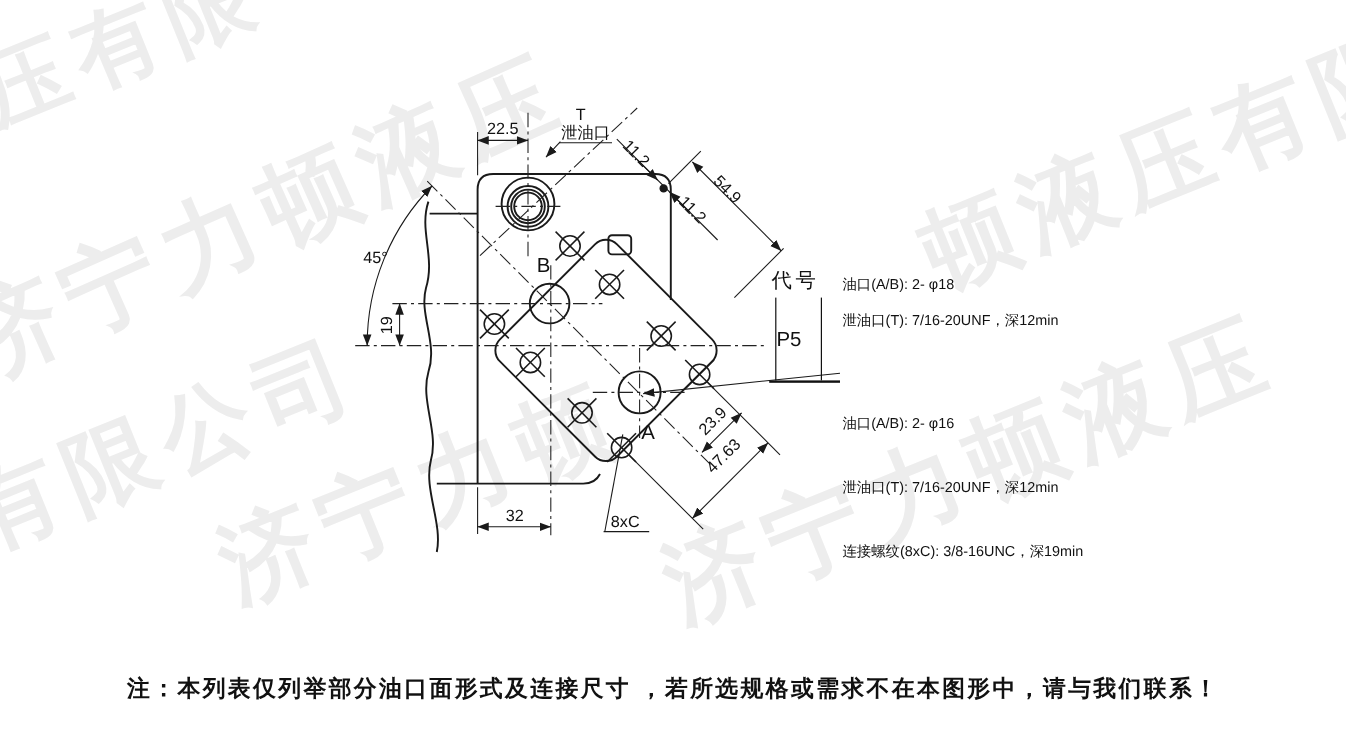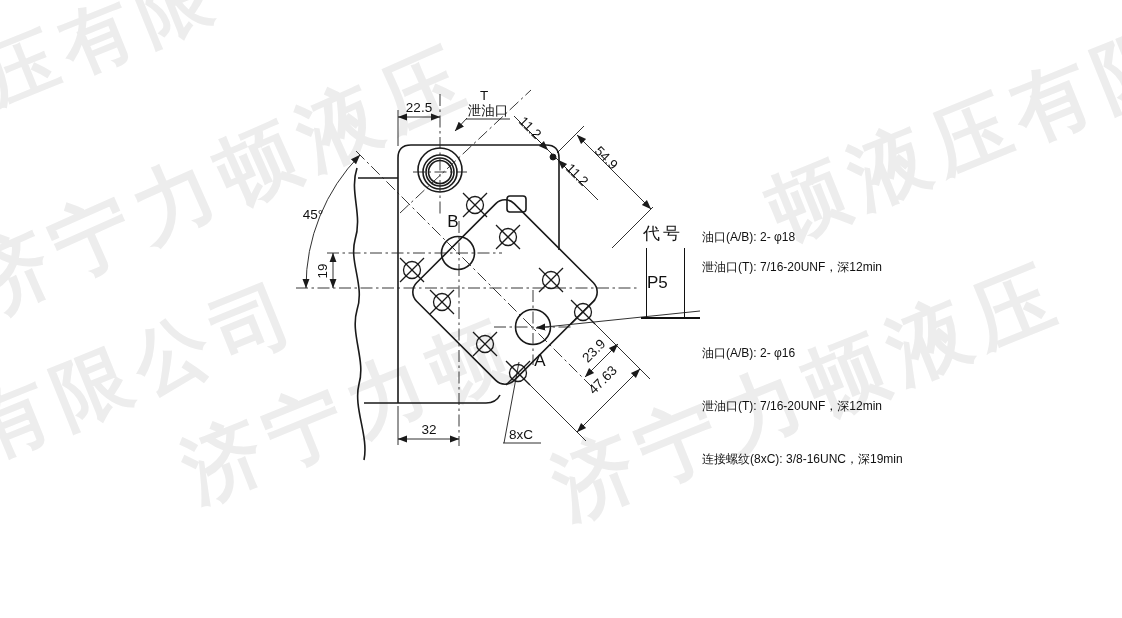--- a/index.html
+++ b/index.html
@@ -191,14 +191,15 @@
   <div class="specs specs-p5">
     <div>油口(A/B): 2- φ18</div>
     <div>泄油口(T): 7/16-20UNF，深12min</div>
   </div>
   <div class="specs specs-p6">
     <div>油口(A/B): 2- φ16</div>
     <div>泄油口(T): 7/16-20UNF，深12min</div>
     <div>连接螺纹(8xC): 3/8-16UNC，深19min</div>
   </div>
 
+  <div class="note">注：本列表仅列举部分油口面形式及连接尺寸 ，若所选规格或需求不在本图形中，请与我们联系！</div>
 
 </div>
 
 </body></html>

